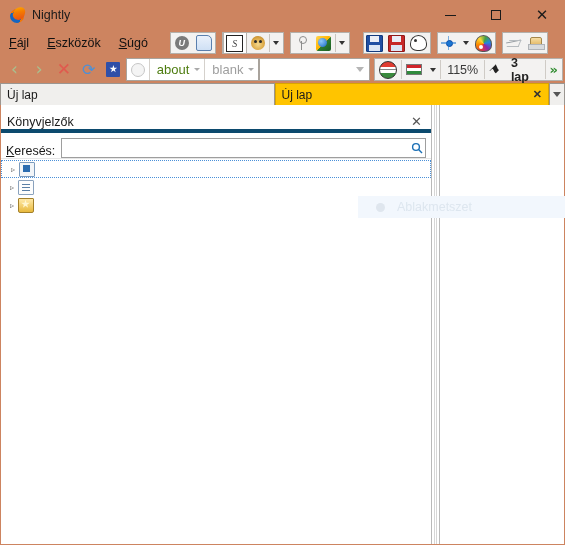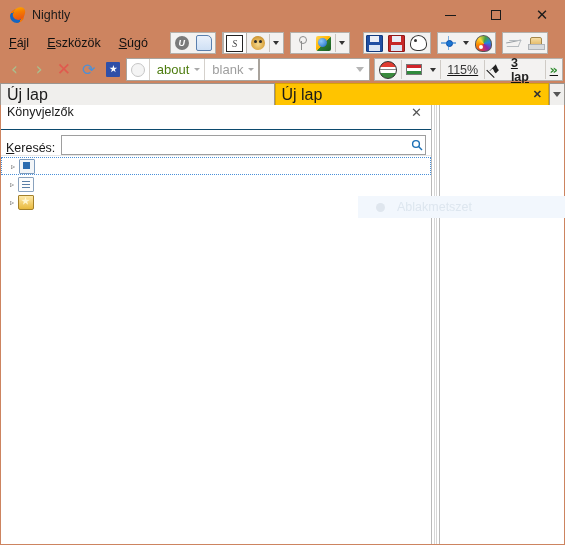--- a/index.html
+++ b/index.html
@@ -98,49 +98,49 @@
      clip-path:polygon(50% 0%,61% 35%,98% 35%,68% 57%,79% 91%,50% 70%,21% 91%,32% 57%,2% 35%,39% 35%);}
   .urlwrap{display:flex;align-items:center;height:21px;background:#fff;border:1px solid #a9a39c;flex:0 0 auto;}
   .url-globe{width:22px;display:flex;align-items:center;justify-content:center;}
   .url-globe i{width:12px;height:12px;border-radius:50%;border:1.3px solid #c6c6c6;display:block;background:#f4f4f4;}
   .url-seg{display:flex;align-items:center;height:21px;border-left:1px solid #d5d1cc;padding:0 4px 0 7px;}
   .url-seg span{font-size:13px;color:#4d7c0f;}
   .url-seg .pale{color:#9e9e9e;}
   .url-seg .c{margin-left:5px;width:0;height:0;border-left:3px solid transparent;border-right:3px solid transparent;border-top:3.5px solid #aaa;}
   .bigcombo{width:110px;height:21px;background:#fff;border:1px solid #a9a39c;display:flex;align-items:center;justify-content:flex-end;}
   .bigcombo .c{margin-right:5px;width:0;height:0;border-left:4.5px solid transparent;border-right:4.5px solid transparent;border-top:5px solid #b5b5b5;}
-  .navgroup{display:flex;align-items:center;height:23px;background:#f3f2f1;border:1px solid #b4b0ab;margin-left:4px;box-sizing:border-box;text-decoration:underline;}
+  .navgroup{display:flex;align-items:center;height:23px;background:#f3f2f1;border:1px solid #b4b0ab;margin-left:4px;box-sizing:border-box;}
   .ngbtn{height:21px;display:flex;align-items:center;justify-content:center;padding:0 4px;}
   .ngsep{width:1px;height:19px;background:#cfcbc6;}
   .ic-hu-globe{width:16px;height:16px;border-radius:50%;overflow:hidden;border:1px solid #333;
      background:linear-gradient(180deg,#e03c31 0 33%,#ffffff 33% 66%,#3a8a3e 66% 100%);position:relative;}
   .ic-hu-globe:after{content:"";position:absolute;left:0;top:7px;width:16px;height:1px;background:#333;opacity:.6;}
   .ic-huflag{width:14px;height:9px;border:1px solid #777;
      background:linear-gradient(180deg,#d1242a 0 33%,#ffffff 33% 66%,#2f8a3c 66% 100%);}
   .zoomtxt{font-size:12.5px;color:#3a3a3a;padding:0 6px;}
   .pin{font-size:12px;color:#222;transform:rotate(45deg);display:inline-block;}
   .laptxt{font-size:12.5px;color:#222;font-weight:bold;padding:0 7px;}
   .chev{color:#2e8b2e;font-size:13px;font-weight:bold;font-family:"DejaVu Sans",sans-serif;}
 
   
   .tabbar{height:22px;display:flex;align-items:stretch;background:#cd8460;}
   .tab{flex:1 1 0;display:flex;align-items:center;background:#f0efed;border:1px solid #9b9691;
       border-bottom:none;box-sizing:border-box;padding:0 6px;min-width:0;}
   .tab.active{background:#ffc400;border-color:#d9a400;}
-  .tab-label{font-size:16px;color:#1a1a1a;white-space:nowrap;overflow:hidden;text-overflow:ellipsis;flex:1 1 auto;}
+  .tab-label{font-size:12px;color:#1a1a1a;white-space:nowrap;overflow:hidden;text-overflow:ellipsis;flex:1 1 auto;}
   .tab-close{font-size:11px;color:#333;font-weight:bold;padding-left:6px;}
   .tab-listbtn{width:16px;display:flex;align-items:center;justify-content:center;background:#f0efed;
       border:1px solid #9b9691;border-bottom:none;box-sizing:border-box;}
   .tab-listbtn i{width:0;height:0;border-left:4px solid transparent;border-right:4px solid transparent;border-top:5px solid #555;display:block;}
 
   
   .content{position:absolute;left:0;top:105px;width:565px;height:440px;background:#ffffff;
      border:1px solid #cd8460;border-top:none;box-sizing:border-box;display:flex;}
   .sidebar{width:430px;display:flex;flex-direction:column;background:#fff;box-sizing:border-box;}
-  .sb-header{height:24px;display:flex;align-items:flex-start;border-bottom:1px solid #0c4a6e;padding:0 6px;flex:0 0 auto;}
+  .sb-header{height:24px;display:flex;align-items:flex-end;border-bottom:4px solid #0c4a6e;padding:0 6px;flex:0 0 auto;}
   .sb-title{font-size:12.5px;color:#1a1a1a;flex:1 1 auto;}
   .sb-close{font-size:13px;color:#555;font-family:"DejaVu Sans",sans-serif;padding:0 3px;}
   .sb-search{height:25px;display:flex;align-items:flex-end;padding:0 5px;flex:0 0 auto;border-bottom:1px solid #e6e6e6;}
   .sb-search label{font-size:12.5px;color:#1a1a1a;margin-right:6px;}
   .sb-search label u{text-decoration:underline;}
   .searchbox{flex:1 1 auto;height:18px;border:1px solid #9e9e9e;background:#fff;display:flex;align-items:center;}
   .searchbox input{flex:1 1 auto;border:none;outline:none;height:16px;font-size:12px;
      font-family:"Liberation Sans",sans-serif;padding:0 4px;background:transparent;color:#222;}
   .mag{width:16px;display:flex;align-items:center;justify-content:center;color:#1a6fb5;}
   .tree{flex:1 1 auto;padding-top:1px;position:relative;}

